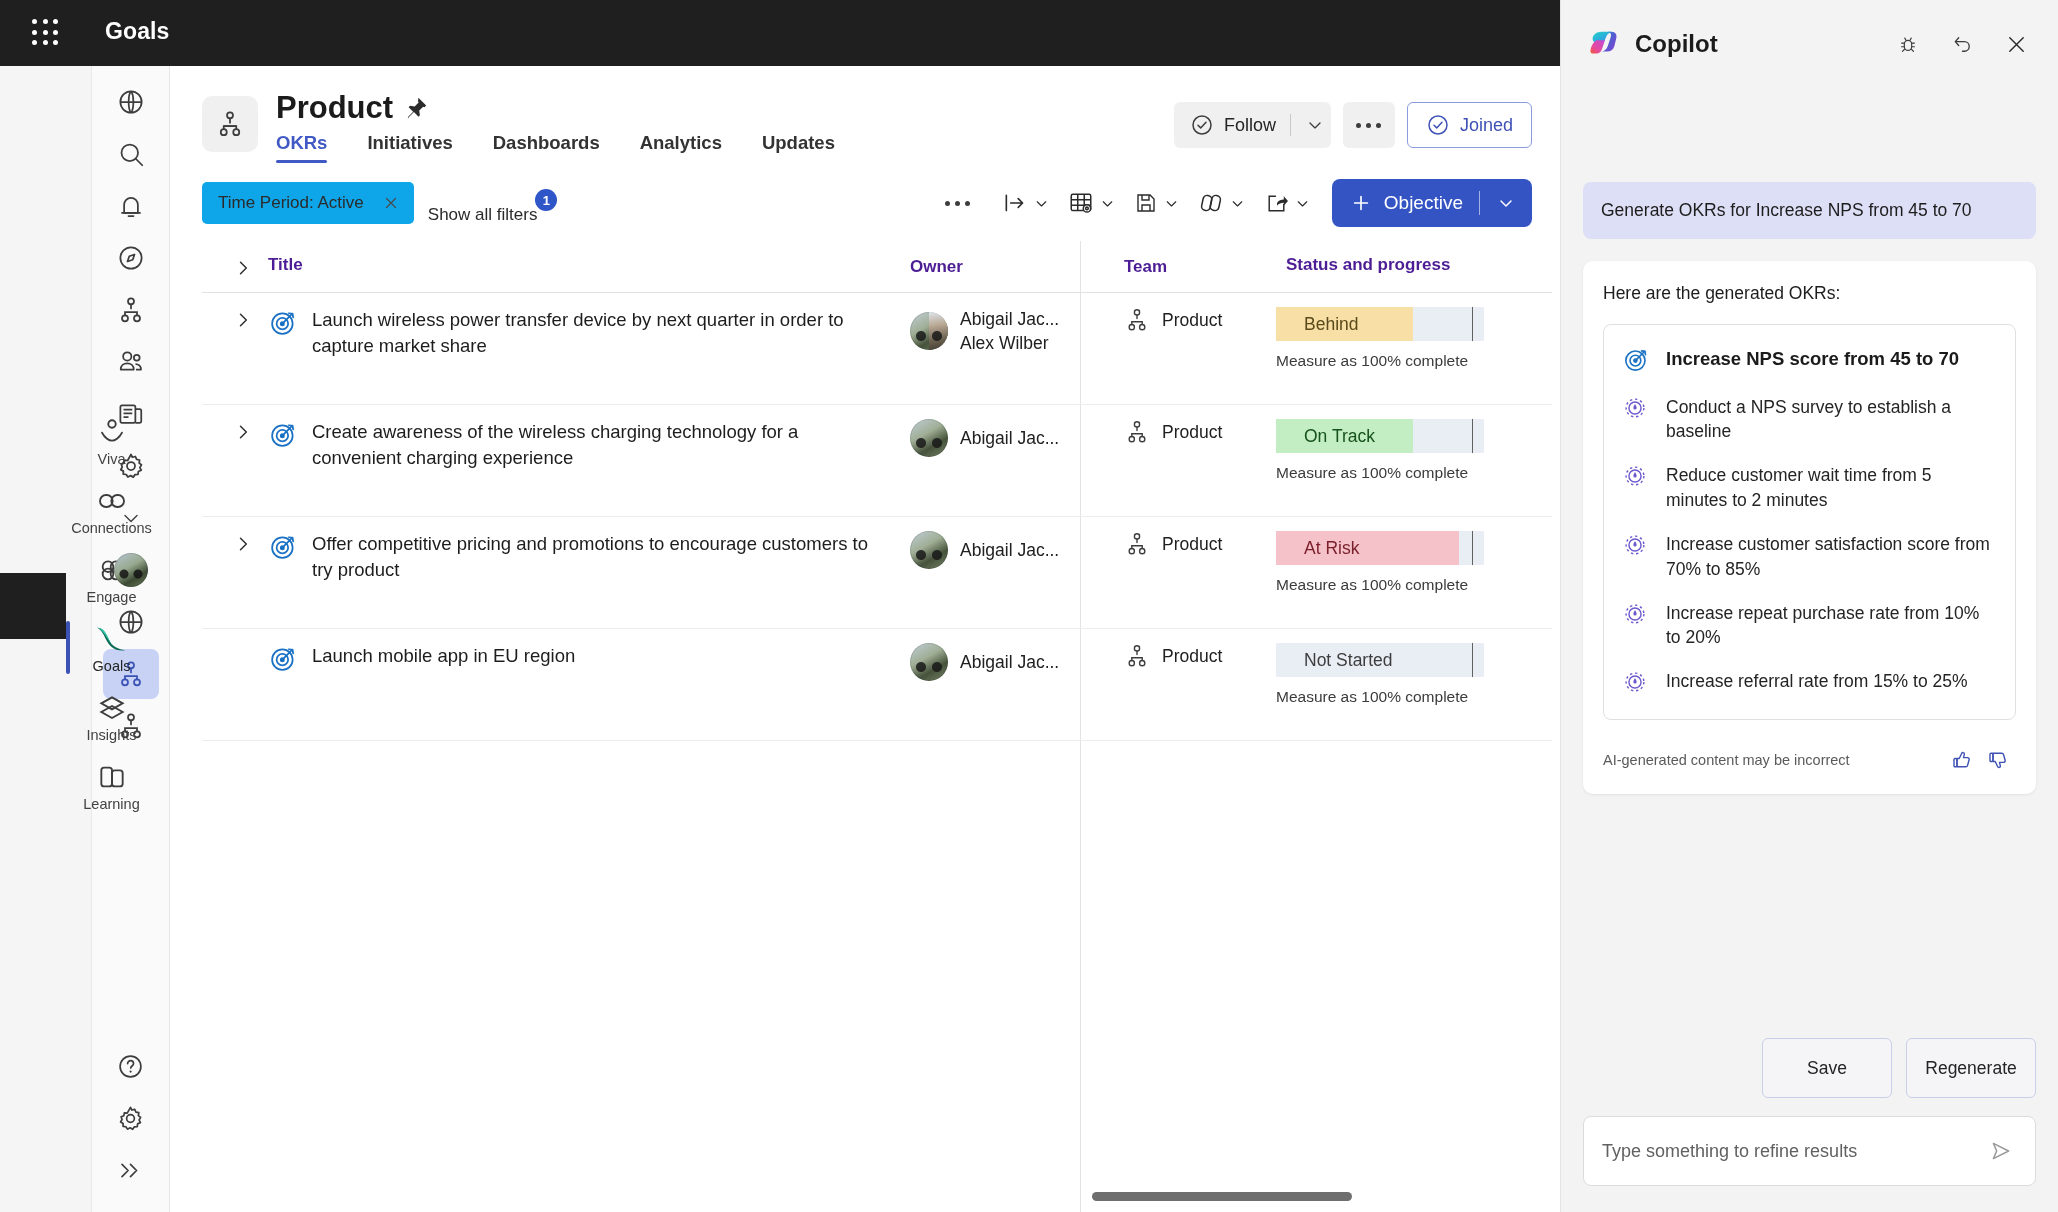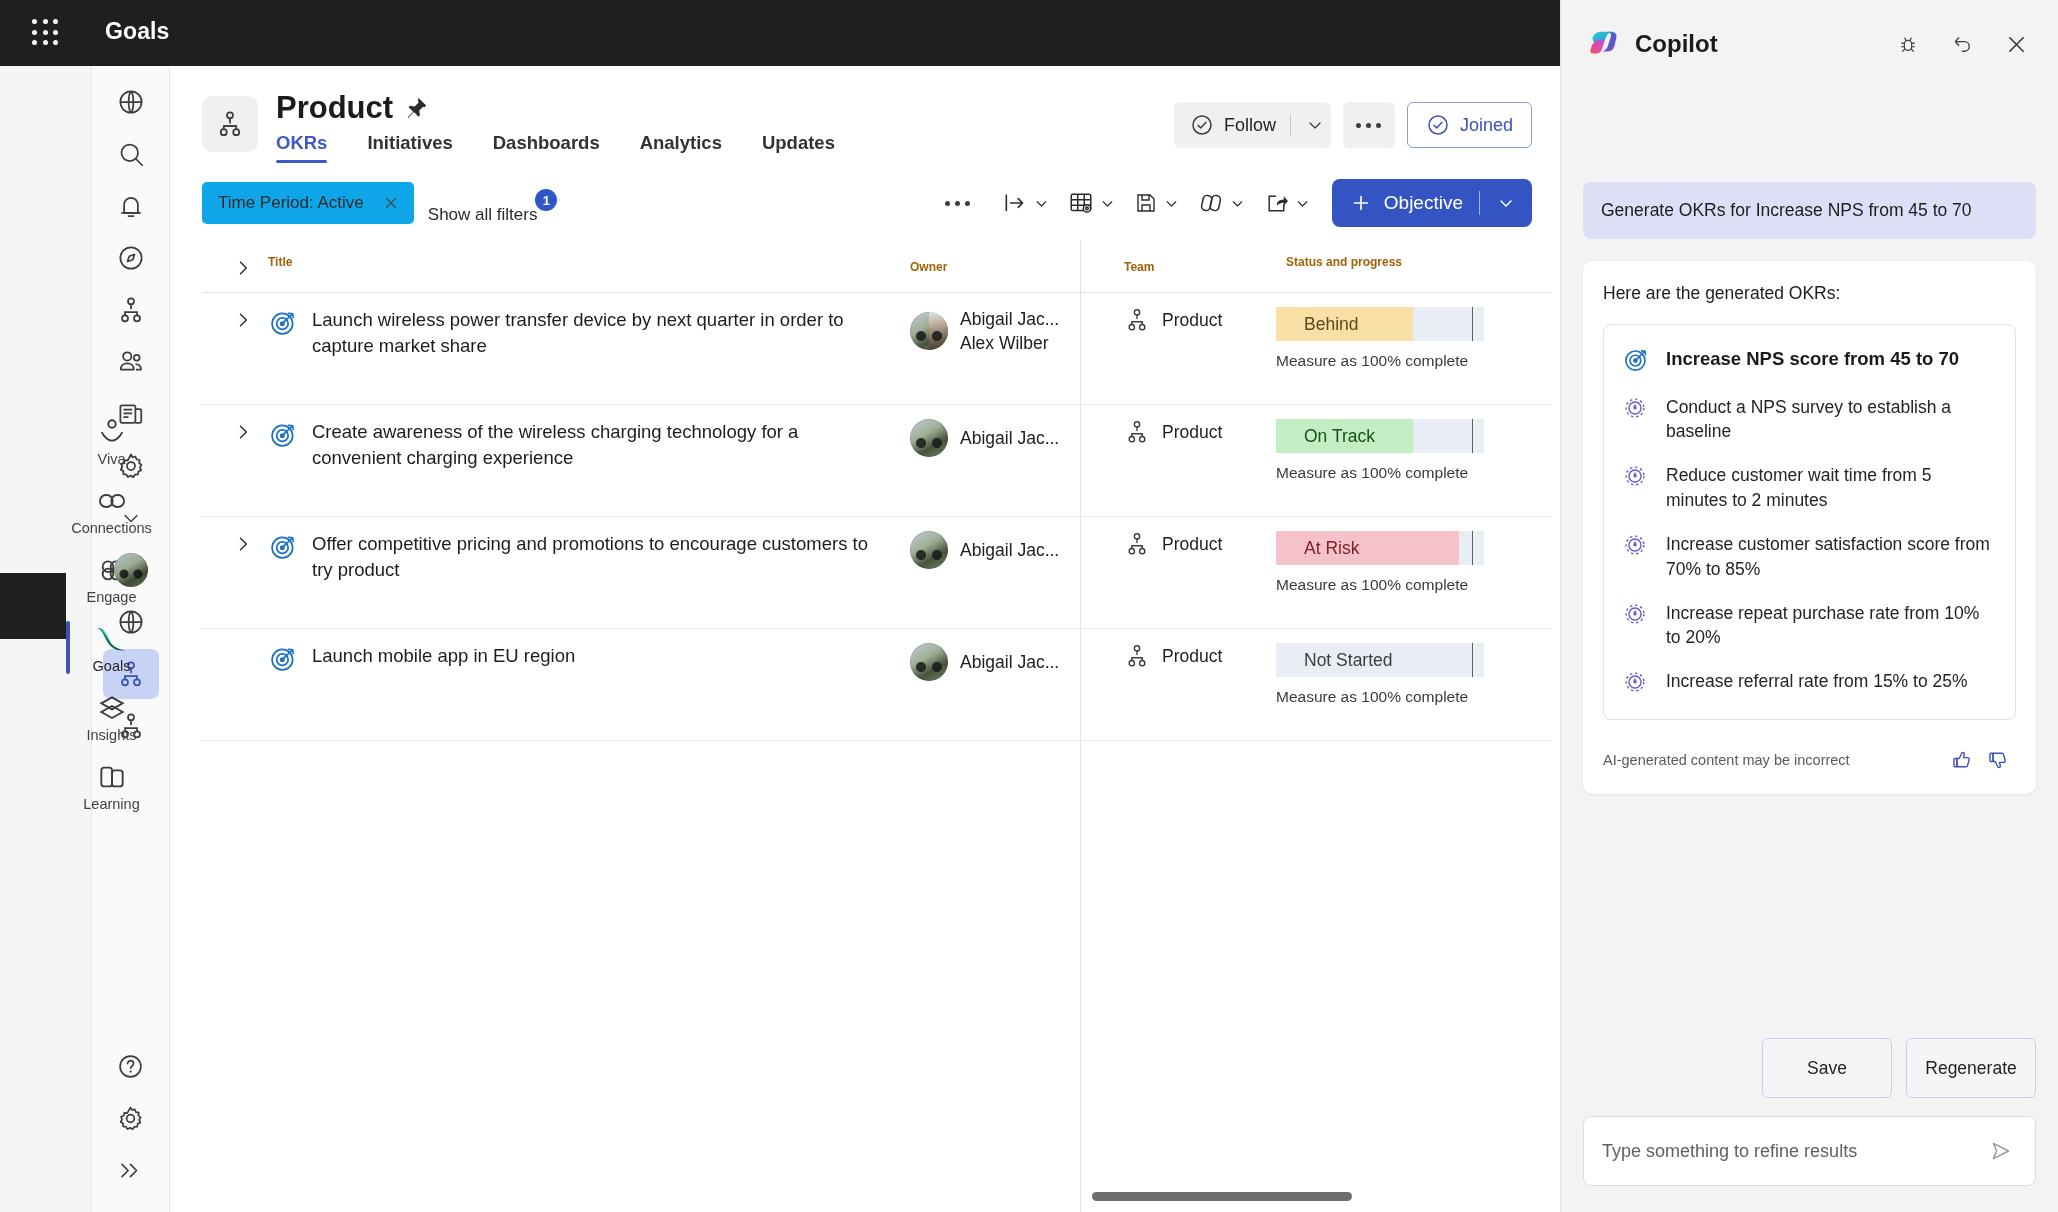--- a/index.html
+++ b/index.html
@@ -138,21 +138,21 @@
     font-size: 19px; cursor: pointer; margin-left: 10px;
   }
   .btn-objective .sepline { width: 1px; height: 24px; background: rgba(255,255,255,.55); margin-left: 4px; }
 
   
   .table-wrap { flex: 1 1 auto; min-height: 0; position: relative; overflow: hidden; }
   .tbl { width: 1350px; margin-left: 32px; position: relative; }
   .trow { display: flex; border-bottom: 1px solid #ededed; }
   .thead { border-bottom: 1px solid #e2e2e2; }
   .th, .td { padding: 14px 10px; font-size: 17.5px; }
-  .th { font-weight: 600; color: #a16207; font-size: 12px; }
+  .th { font-weight: 600; color: #4c1d95; font-size: 17px; }
   .col-title { width: 690px; flex: 0 0 690px; display: flex; align-items: flex-start; gap: 14px; padding-left: 30px; }
   .col-owner { width: 222px; flex: 0 0 222px; display: flex; align-items: center; gap: 12px; padding-left: 18px; }
   .col-team  { width: 162px; flex: 0 0 162px; display: flex; align-items: center; gap: 12px; }
   .col-status{ width: 250px; flex: 0 0 250px; }
   .chev {
     width: 22px; flex: 0 0 22px; display: flex; align-items: center; justify-content: center;
     cursor: pointer; padding-top: 3px;
   }
   .chev.empty { cursor: default; }
   .obj-ico { flex: 0 0 30px; width: 30px; height: 30px; margin-top: 1px; }

